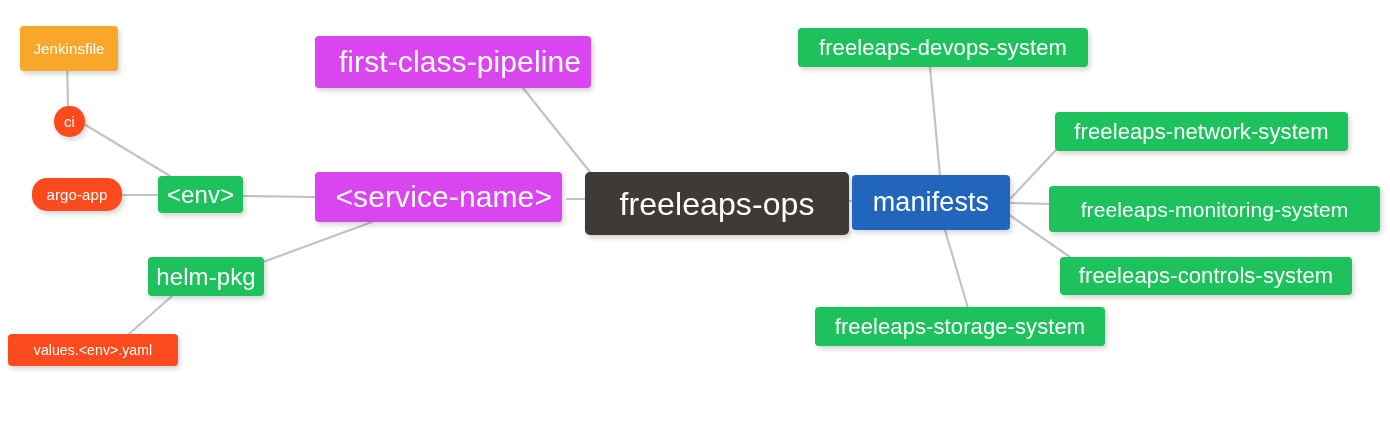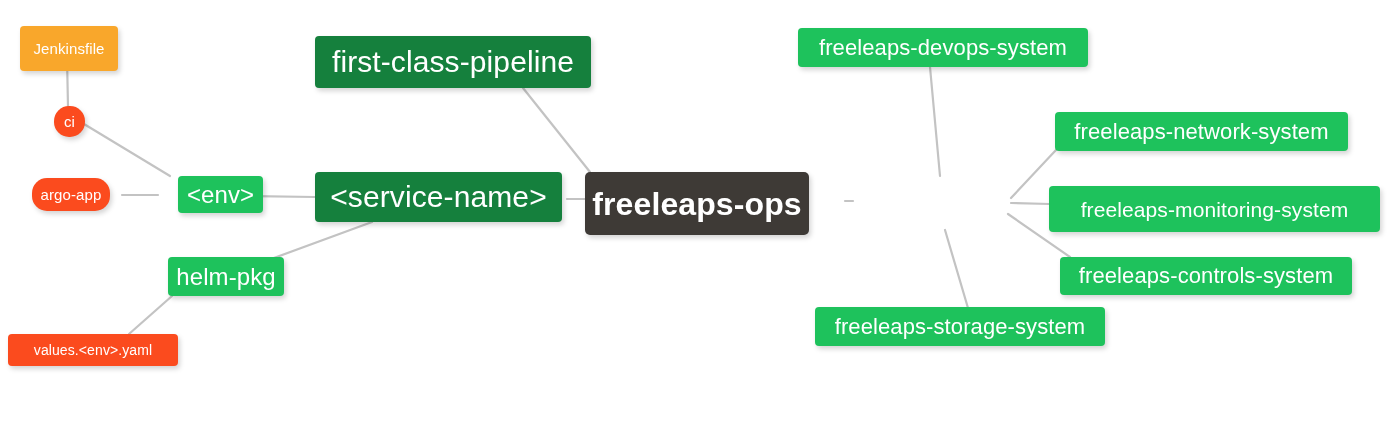--- a/index.html
+++ b/index.html
@@ -40,31 +40,31 @@
     box-shadow: 2px 3px 5px rgba(0,0,0,0.17);
     padding: 0 10px;
     letter-spacing: 0.1px;
   }
   .n-root {
     background: #3e3a36;
     font-size: 32px;
     border-radius: 5px;
   }
   .n-blue-lg {
-    background: #15803d;
+    background: #d946ef;
     font-size: 30px;
+    justify-content: flex-end;
   }
   .n-blue-md {
     background: #2265bd;
     font-size: 27px;
   }
   .n-green-lg {
     background: #1ec25c;
     font-size: 24px;
-    margin-left: 20px;
   }
   .n-green-md {
     background: #1ec25c;
     font-size: 22px;
   }
   .n-green-sm {
     background: #1ec25c;
     font-size: 21px;
   }
   .n-orange {
@@ -112,50 +112,53 @@
       <line x1="1011" y1="198" x2="1056" y2="150"></line>
 
       <line x1="1011" y1="203" x2="1050" y2="204"></line>
 
       <line x1="1008" y1="214" x2="1070" y2="257"></line>
 
       <line x1="945" y1="230" x2="968" y2="308"></line>
     </g>
   </svg>
 
-  <div class="node n-root" style="left:585px; top:172px; width:224px; height:63px;font-weight:bold;">
+  <div class="node n-root" style="left:585px; top:172px; width:264px; height:63px;">
     <span>freeleaps-ops</span>
   </div>
 
   <div class="node n-blue-lg" style="left:315px; top:36px; width:276px; height:52px;">
     <span>first-class-pipeline</span>
   </div>
 
   <div class="node n-blue-lg" style="left:315px; top:172px; width:247px; height:50px;">
     <span>&lt;service-name&gt;</span>
   </div>
 
+  <div class="node n-blue-md" style="left:852px; top:175px; width:158px; height:55px;">
+    <span>manifests</span>
+  </div>
 
   <div class="node n-green-lg" style="left:158px; top:176px; width:85px; height:37px;">
     <span>&lt;env&gt;</span>
   </div>
 
   <div class="node n-green-lg" style="left:148px; top:257px; width:116px; height:39px;">
     <span>helm-pkg</span>
   </div>
 
   <div class="node n-orange" style="left:20px; top:26px; width:98px; height:45px;">
     <span>Jenkinsfile</span>
   </div>
 
   <div class="node n-red" style="left:54px; top:106px; width:31px; height:31px;">
     <span>ci</span>
   </div>
 
-  <div class="node n-red" style="left:32px; top:178px; width:78px; height:33px;">
+  <div class="node n-red" style="left:32px; top:178px; width:90px; height:33px;">
     <span>argo-app</span>
   </div>
 
   <div class="node n-green-md" style="left:798px; top:28px; width:290px; height:39px;">
     <span>freeleaps-devops-system</span>
   </div>
 
   <div class="node n-red-sm" style="left:8px; top:334px; width:170px; height:32px;">
     <span>values.&lt;env&gt;.yaml</span>
   </div>

